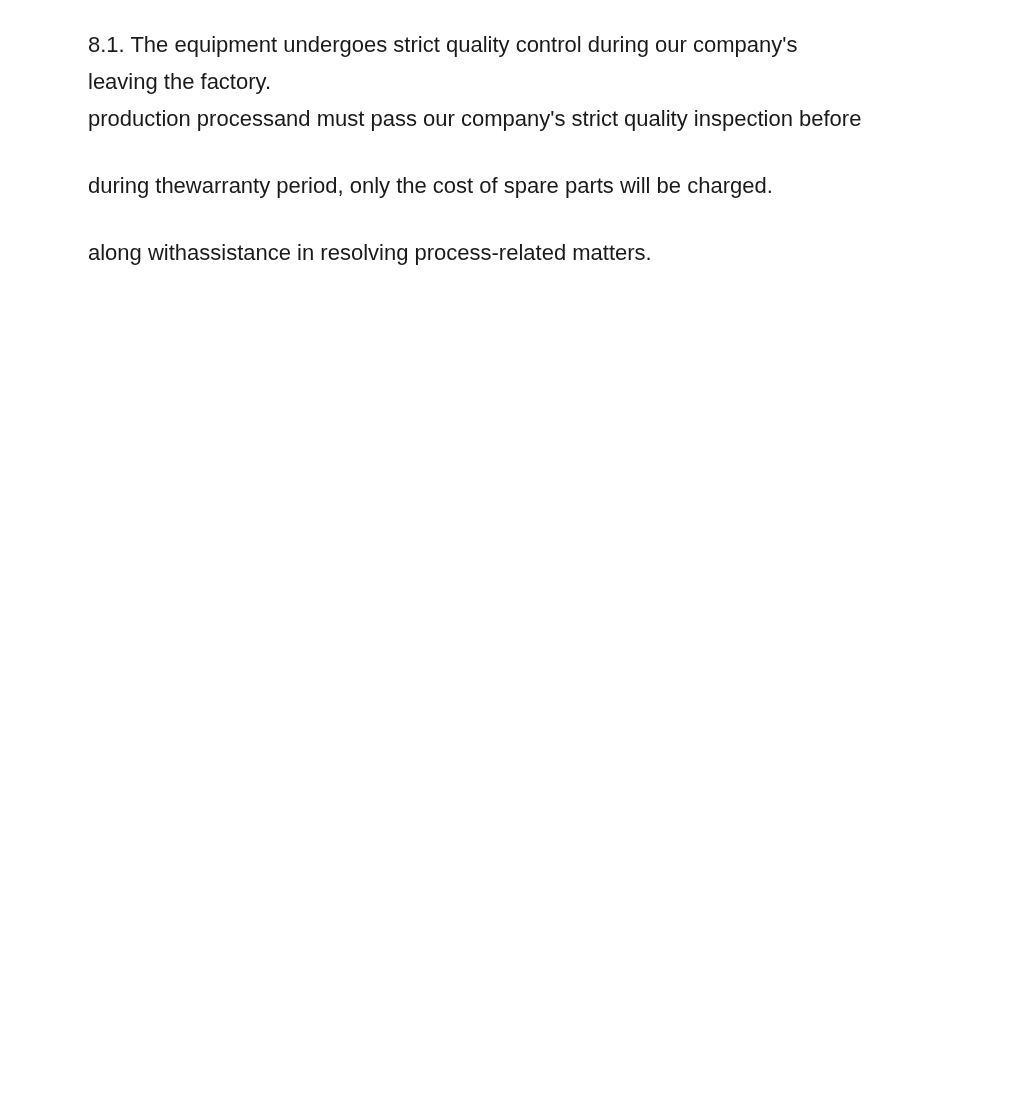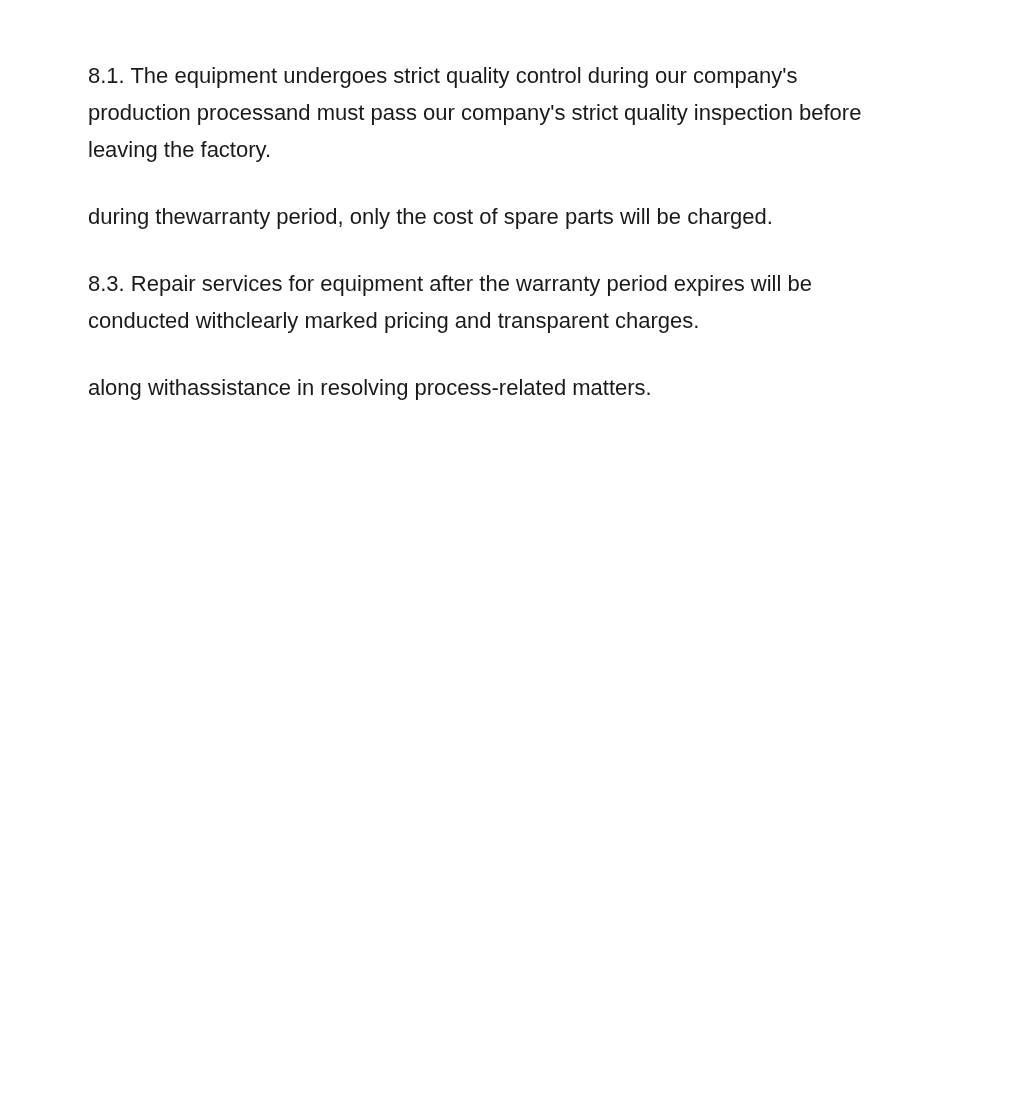--- a/index.html
+++ b/index.html
@@ -14,49 +14,44 @@
     background: #ffffff;
     overflow: hidden;
     font-family: "Liberation Sans", "DejaVu Sans", sans-serif;
   }
   .content {
     padding: 26px 32px 0 88px;
     color: #1a1a1a;
     font-size: 22px;
     line-height: 37px;
     letter-spacing: 0px;
-    margin-top: 31px;
   }
   .paragraph {
     margin: 0 0 30px 0;
     padding: 0;
   }
   .line {
     white-space: pre;
   }
 </style>
 </head>
 <body>
 
 <div class="page">
   <div class="content">
 
     <section class="paragraph">
       <div class="line">8.1. The equipment undergoes strict quality control during our company's</div>
+      <div class="line">leaving the factory.</div>
       <div class="line">production processand must pass our company's strict quality inspection before</div>
-      <div class="line">leaving the factory.</div>
     </section>
 
     <section class="paragraph">
       <div class="line">during thewarranty period, only the cost of spare parts will be charged.</div>
     </section>
 
-    <section class="paragraph">
-      <div class="line">8.3. Repair services for equipment after the warranty period expires will be</div>
-      <div class="line">conducted withclearly marked pricing and transparent charges.</div>
-    </section>
 
     <section class="paragraph">
       <div class="line">along withassistance in resolving process-related matters.</div>
     </section>
 
   </div>
 </div>
 
 </body></html>

